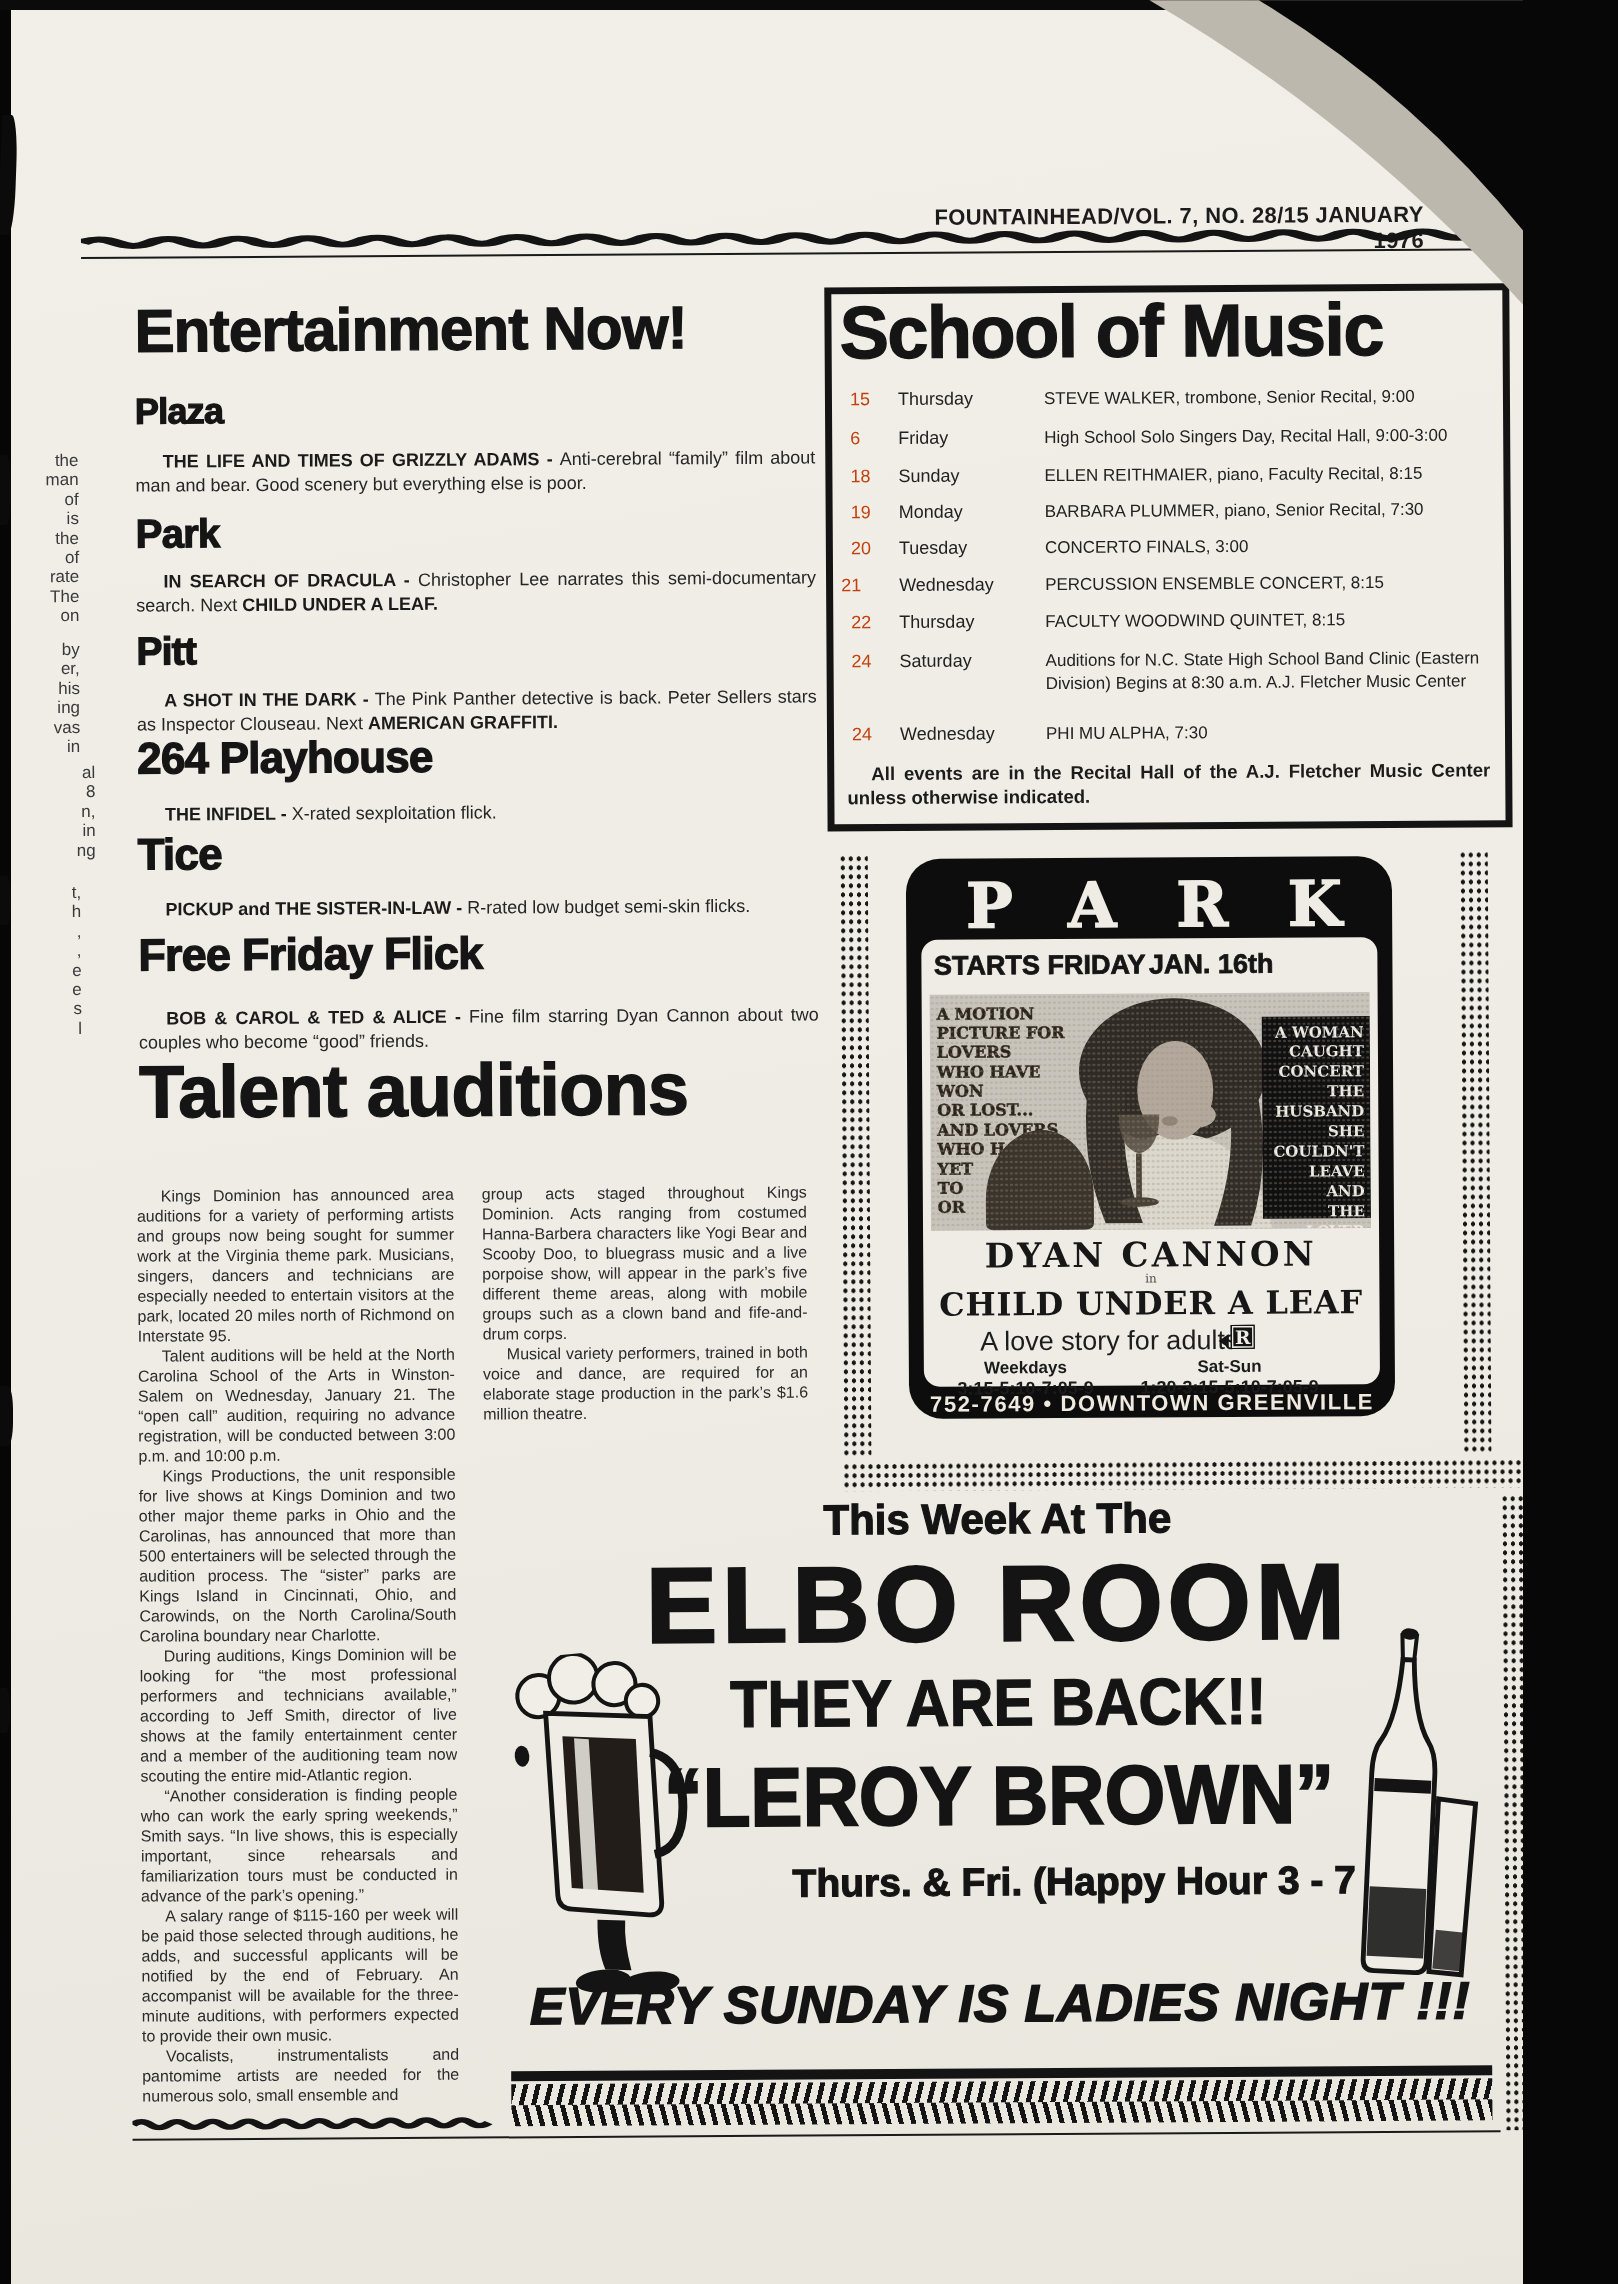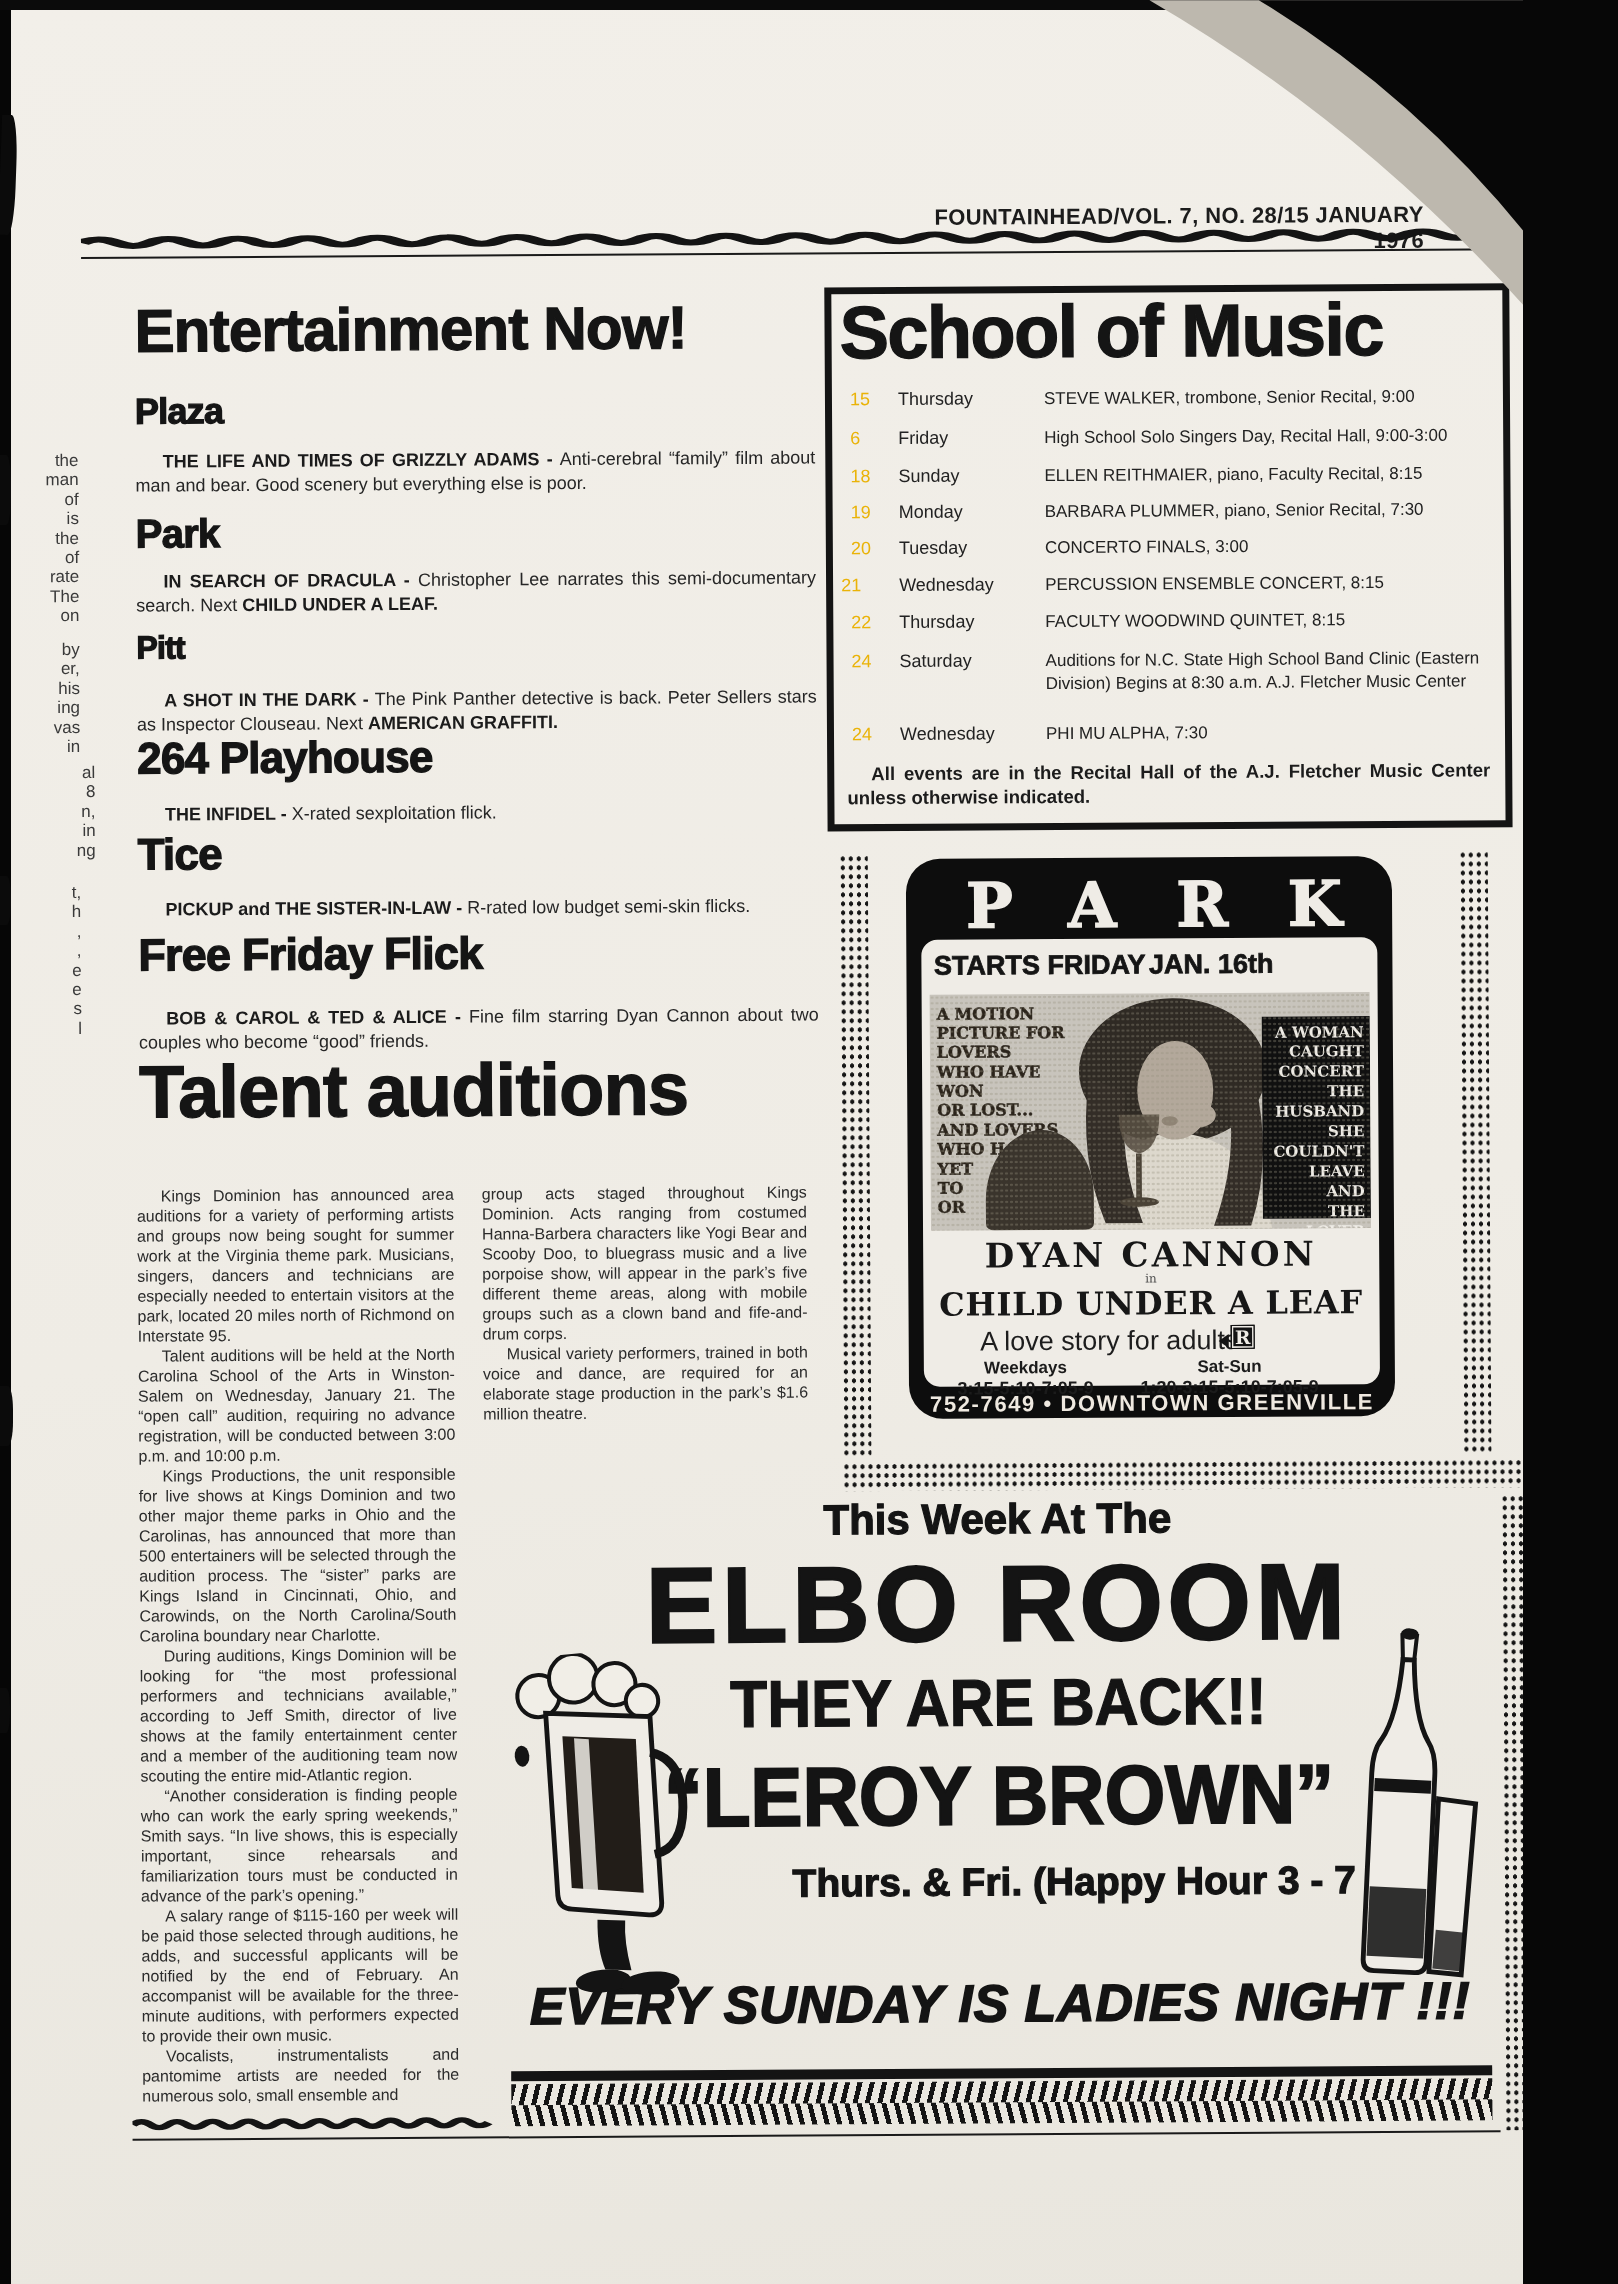--- a/index.html
+++ b/index.html
@@ -11,21 +11,21 @@
   .page{left:0;top:0;width:1619px;height:2284px;transform:rotate(-0.35deg);transform-origin:728px 243px}
   .hl{font-weight:bold;color:#151515;letter-spacing:-0.8px;-webkit-text-stroke:1.3px #151515;white-space:nowrap;line-height:1}
   .hl2{font-weight:bold;color:#151515;-webkit-text-stroke:0.8px #151515;white-space:nowrap;line-height:1}
   .rev{font-size:18px;line-height:1.32;color:#262626;text-align:justify;text-indent:27.5px;width:680px}
   .rev .seg-b{font-weight:bold;color:#1b1b1b}
   .artcol p{font-size:16px;line-height:20px;color:#2b2b2b;text-align:justify;text-indent:24px}
   .artcol p.ni{text-indent:0}
   .frag{font-size:17px;line-height:19.4px;color:#3a3a3a;text-align:right;width:74px}
   .frag span{display:block}
   .som-box{border:7.3px solid #141414}
-  .som-num{font-size:18px;color:#eab308}
+  .som-num{font-size:18px;color:#c2410c}
   .som-day{font-size:18px;color:#222}
   .som-desc{font-size:17px;line-height:1.33;color:#222}
   .som-note{font-size:18.6px;font-weight:bold;color:#1c1c1c;text-align:justify;text-indent:24px;line-height:1.28}
   .serif{font-family:"DejaVu Serif",serif}
   .dots{background-image:radial-gradient(circle,#151515 2px,transparent 2.5px);background-size:8px 9px}
   .chev-row{height:21px;background:repeating-linear-gradient(104deg,#141414 0 4.9px,transparent 4.9px 12px)}
   .chev-row.flip{transform:scaleX(-1)}
   .zz{display:block;width:100%;height:100%}
   .park-outer{background:#0d0d0d;border-radius:34px}
   .park-panel{background:#efece6;border-radius:16px}
@@ -102,21 +102,21 @@
 
     <div>
       <div class="abs hl" style="left:134px;top:298px;font-size:60px">Entertainment Now!</div>
 
       <div class="abs hl" style="left:134px;top:390px;font-size:36px">Plaza</div>
       <div class="abs rev" style="left:134px;top:447px"><span class="seg-b">THE LIFE AND TIMES OF GRIZZLY ADAMS - </span><span>Anti-cerebral “family” film about man and bear. Good scenery but everything else is poor.</span></div>
 
       <div class="abs hl" style="left:134px;top:510px;font-size:40px">Park</div>
       <div class="abs rev" style="left:134px;top:567px"><span class="seg-b">IN SEARCH OF DRACULA - </span><span>Christopher Lee narrates this semi-documentary search. Next </span><span class="seg-b">CHILD UNDER A LEAF.</span></div>
 
-      <div class="abs hl" style="left:134px;top:628px;font-size:32px">Pitt</div>
+      <div class="abs hl" style="left:134px;top:628px;font-size:39px">Pitt</div>
       <div class="abs rev" style="left:134px;top:686px"><span class="seg-b">A SHOT IN THE DARK - </span><span>The Pink Panther detective is back. Peter Sellers stars as Inspector Clouseau. Next </span><span class="seg-b">AMERICAN GRAFFITI.</span></div>
 
       <div class="abs hl" style="left:134px;top:733px;font-size:44px">264 Playhouse</div>
       <div class="abs rev" style="left:134px;top:800px"><span class="seg-b">THE INFIDEL - </span><span>X-rated sexploitation flick.</span></div>
 
       <div class="abs hl" style="left:134px;top:829px;font-size:44px">Tice</div>
       <div class="abs rev" style="left:134px;top:895px"><span class="seg-b">PICKUP and THE SISTER-IN-LAW - </span><span>R-rated low budget semi-skin flicks.</span></div>
 
       <div class="abs hl" style="left:134px;top:929px;font-size:45px">Free Friday Flick</div>
       <div class="abs rev" style="left:134px;top:1004px"><span class="seg-b">BOB &amp; CAROL &amp; TED &amp; ALICE - </span><span>Fine film starring Dyan Cannon about two couples who become “good” friends.</span></div>

